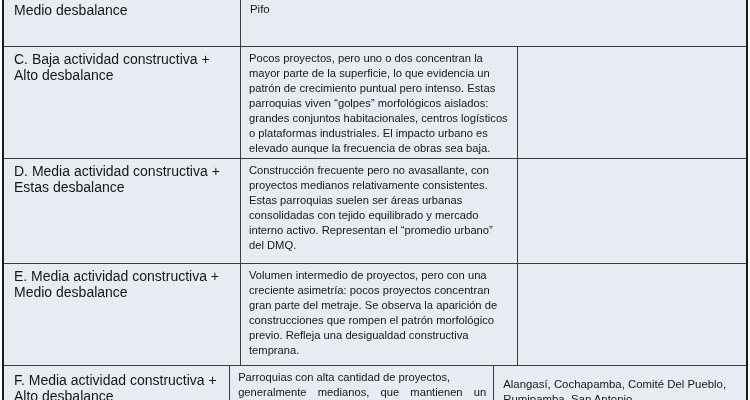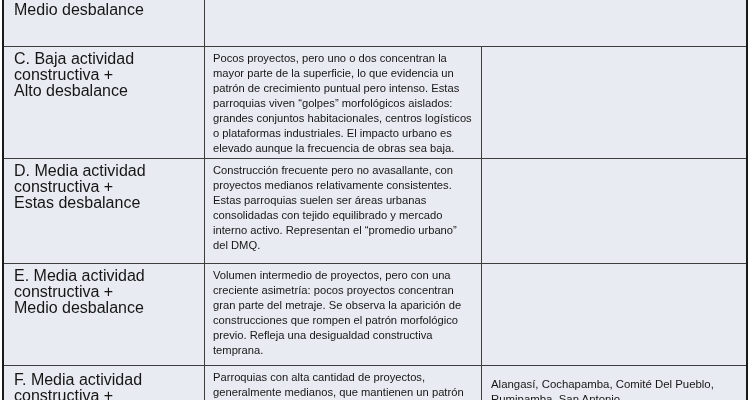--- a/index.html
+++ b/index.html
@@ -33,24 +33,24 @@
     display: flex;
     align-items: flex-start;
     overflow: hidden;
   }
   .txt {
     display: block;
     width: 100%;
     white-space: pre-line;
   }
   .cat {
-    width: 201px;
+    width: 237px;
     border-right: 1px solid #3d3d3d;
     padding: 4px 6px 4px 10px;
-    font-size: 16px;
+    font-size: 14px;
     line-height: 16px;
   }
   .desc {
     width: 277px;
     border-right: 1px solid #3d3d3d;
     padding: 4px 7px 4px 8px;
     font-size: 11.2px;
     line-height: 15px;
   }
   .desc .txt { text-align: justify; }
@@ -81,20 +81,23 @@
 </style>
 </head>
 <body>
 
 <div class="screen">
   <div class="tbl">
 
     <div class="row row-b">
       <div class="cell cat">
         <span class="txt">Medio desbalance</span>
+      </div>
+      <div class="cell par">
+        <span class="txt">Pifo</span>
       </div>
     </div>
 
     <div class="row row-c">
       <div class="cell cat">
         <span class="txt">C. Baja actividad constructiva +
 Alto desbalance</span>
       </div>
       <div class="cell desc">
         <span class="txt">Pocos proyectos, pero uno o dos concentran la

